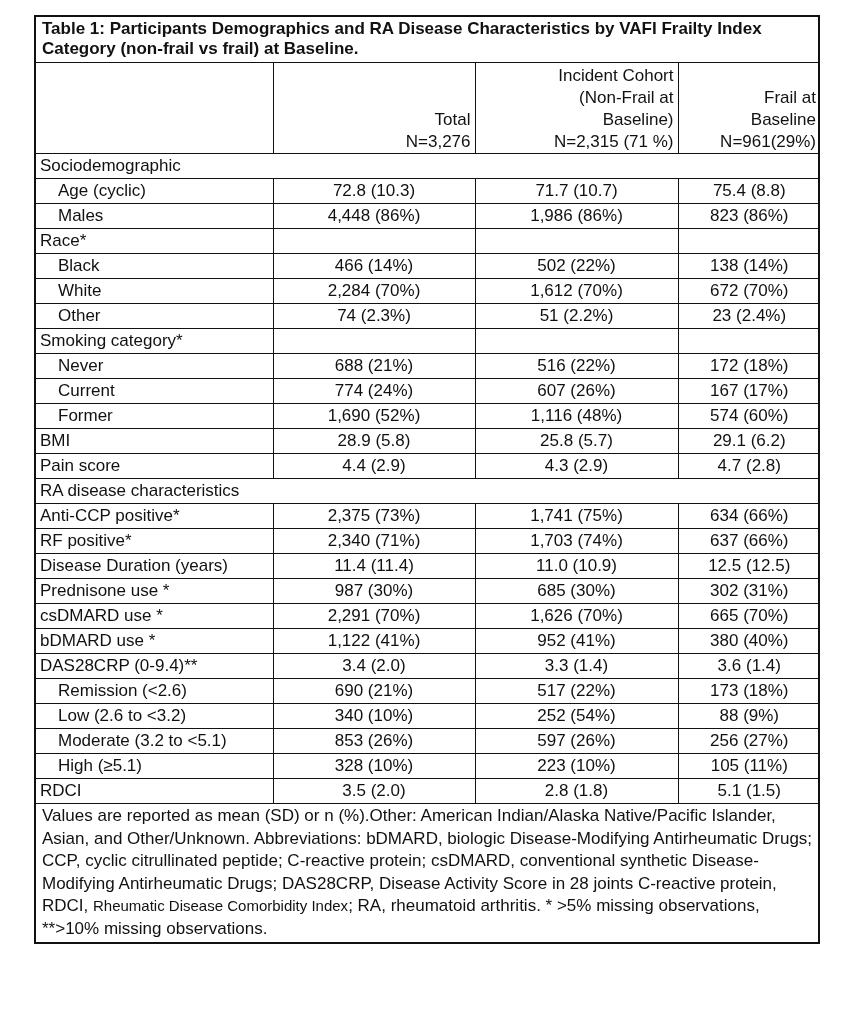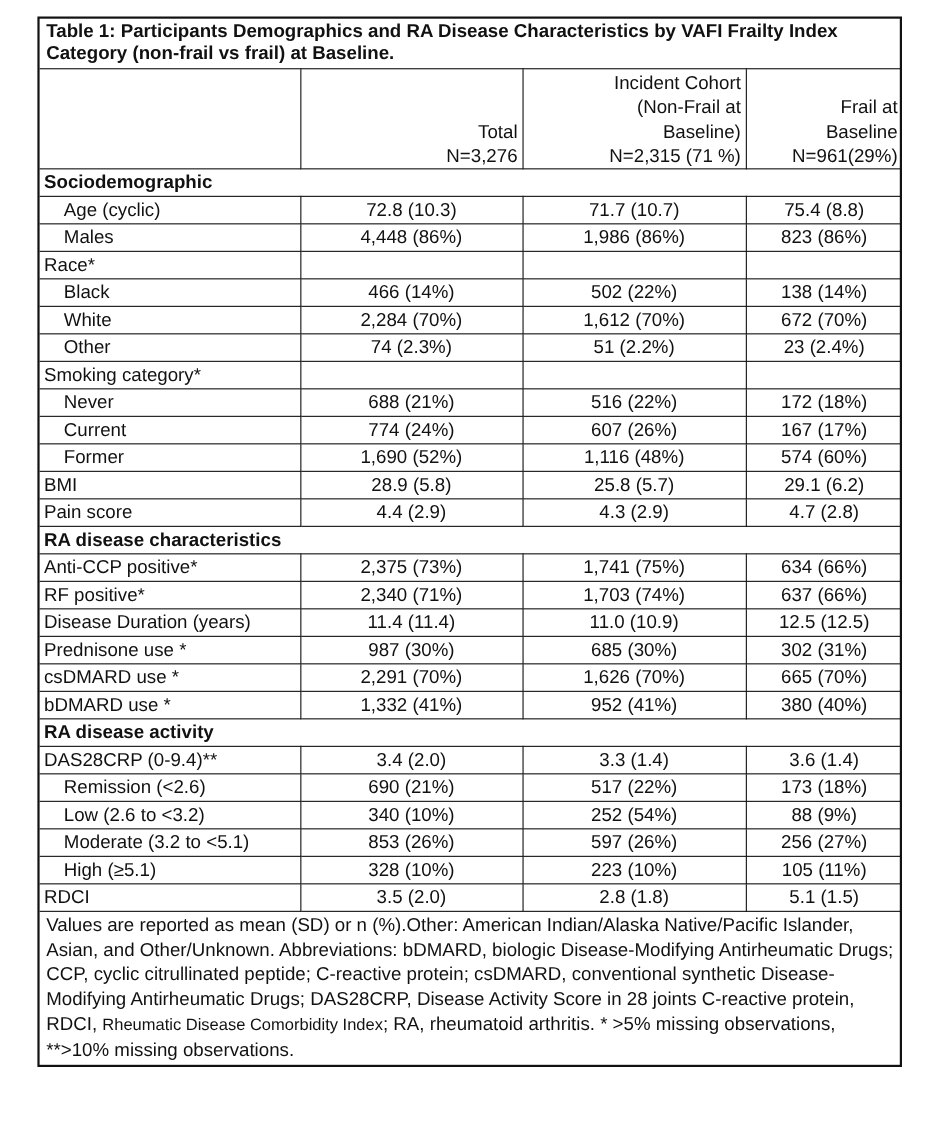--- a/index.html
+++ b/index.html
@@ -11,21 +11,21 @@
   table { border-collapse: collapse; width: 100%; table-layout: fixed; font-size: 17px; }
   col.c0 { width: 237px; }
   col.c1 { width: 202px; }
   col.c2 { width: 203px; }
   col.c3 { width: 142px; }
   td, th { border: 1.5px solid #111; padding: 0 4px; line-height: 24px; height: 24px; font-weight: normal; vertical-align: bottom; }
   tr > *:first-child { border-left: none; }
   tr > *:last-child { border-right: none; }
   .title { font-weight: bold; font-size: 17px; line-height: 20px; padding: 2px 6px 3px 6px; border-top: none; text-align: left; vertical-align: top; height: auto; }
   .hdr th { text-align: right; line-height: 22px; vertical-align: bottom; padding-bottom: 0; height: 90px; }
-  .sec td { font-weight: bold; }
+  .sec td { font-weight: normal; }
   .num { text-align: center; }
   .ind { padding-left: 22px; }
   .foot { font-size: 17px; line-height: 22.5px; padding: 1px 6px 2px 6px; vertical-align: top; border-bottom: none; height: auto; margin-left: 36px; }
   .foot .small { font-size: 15px; }
 </style>
 </head>
 <body>
 
 <div class="tbl">
   <table>
@@ -162,26 +162,23 @@
           <td class="num">302 (31%)</td>
         </tr>
         <tr>
           <td>csDMARD use *</td>
           <td class="num">2,291 (70%)</td>
           <td class="num">1,626 (70%)</td>
           <td class="num">665 (70%)</td>
         </tr>
         <tr>
           <td>bDMARD use *</td>
-          <td class="num">1,332 (41%)</td>
+          <td class="num">1,122 (41%)</td>
           <td class="num">952 (41%)</td>
           <td class="num">380 (40%)</td>
-        </tr>
-        <tr class="sec">
-          <td colspan="4">RA disease activity</td>
         </tr>
         <tr>
           <td>DAS28CRP (0-9.4)**</td>
           <td class="num">3.4 (2.0)</td>
           <td class="num">3.3 (1.4)</td>
           <td class="num">3.6 (1.4)</td>
         </tr>
         <tr>
           <td class="ind">Remission (&lt;2.6)</td>
           <td class="num">690 (21%)</td>

